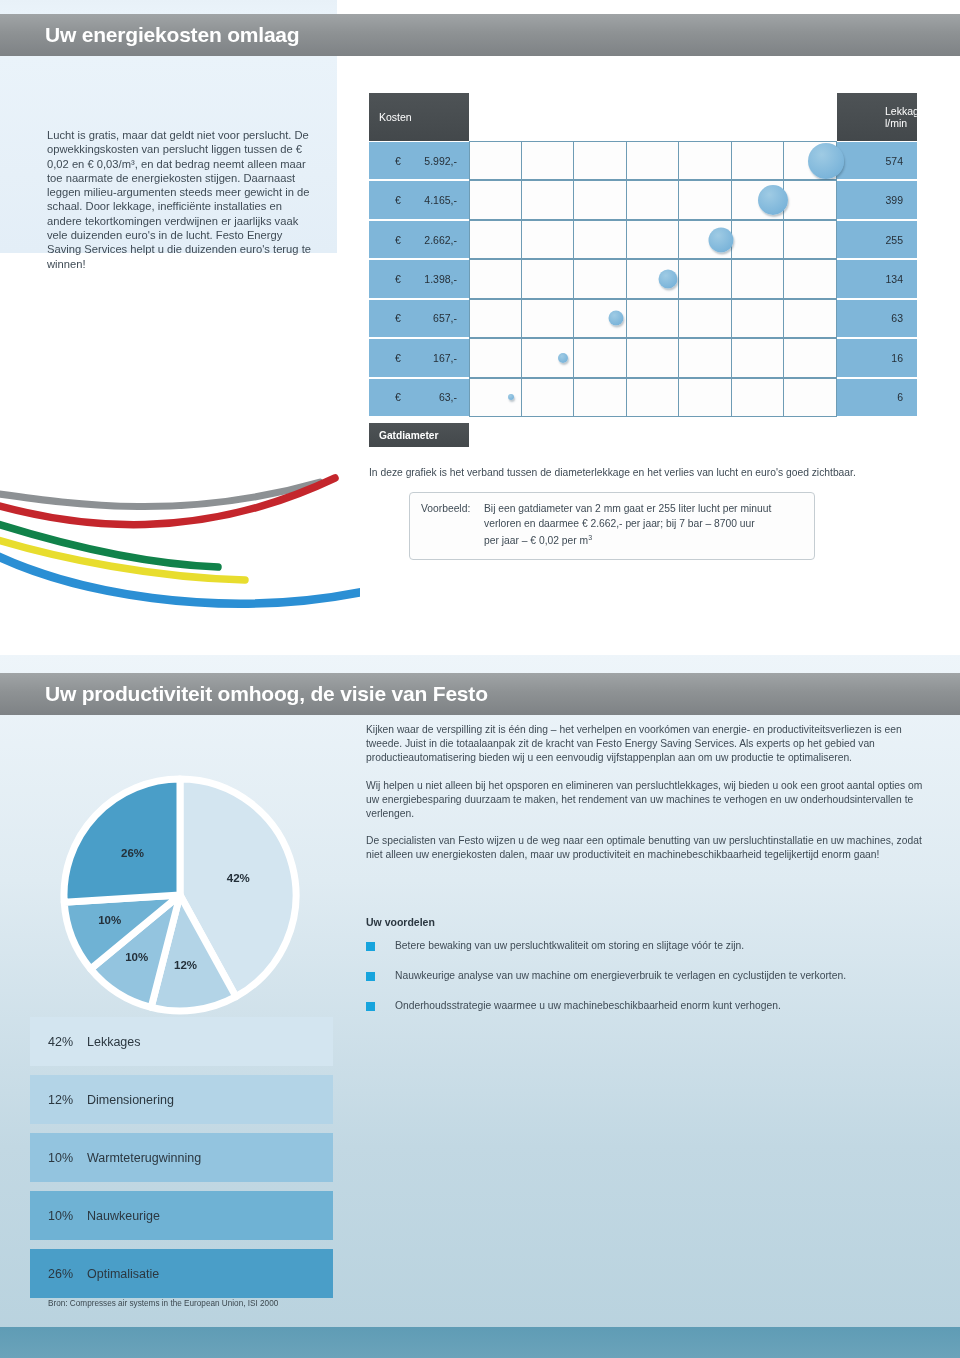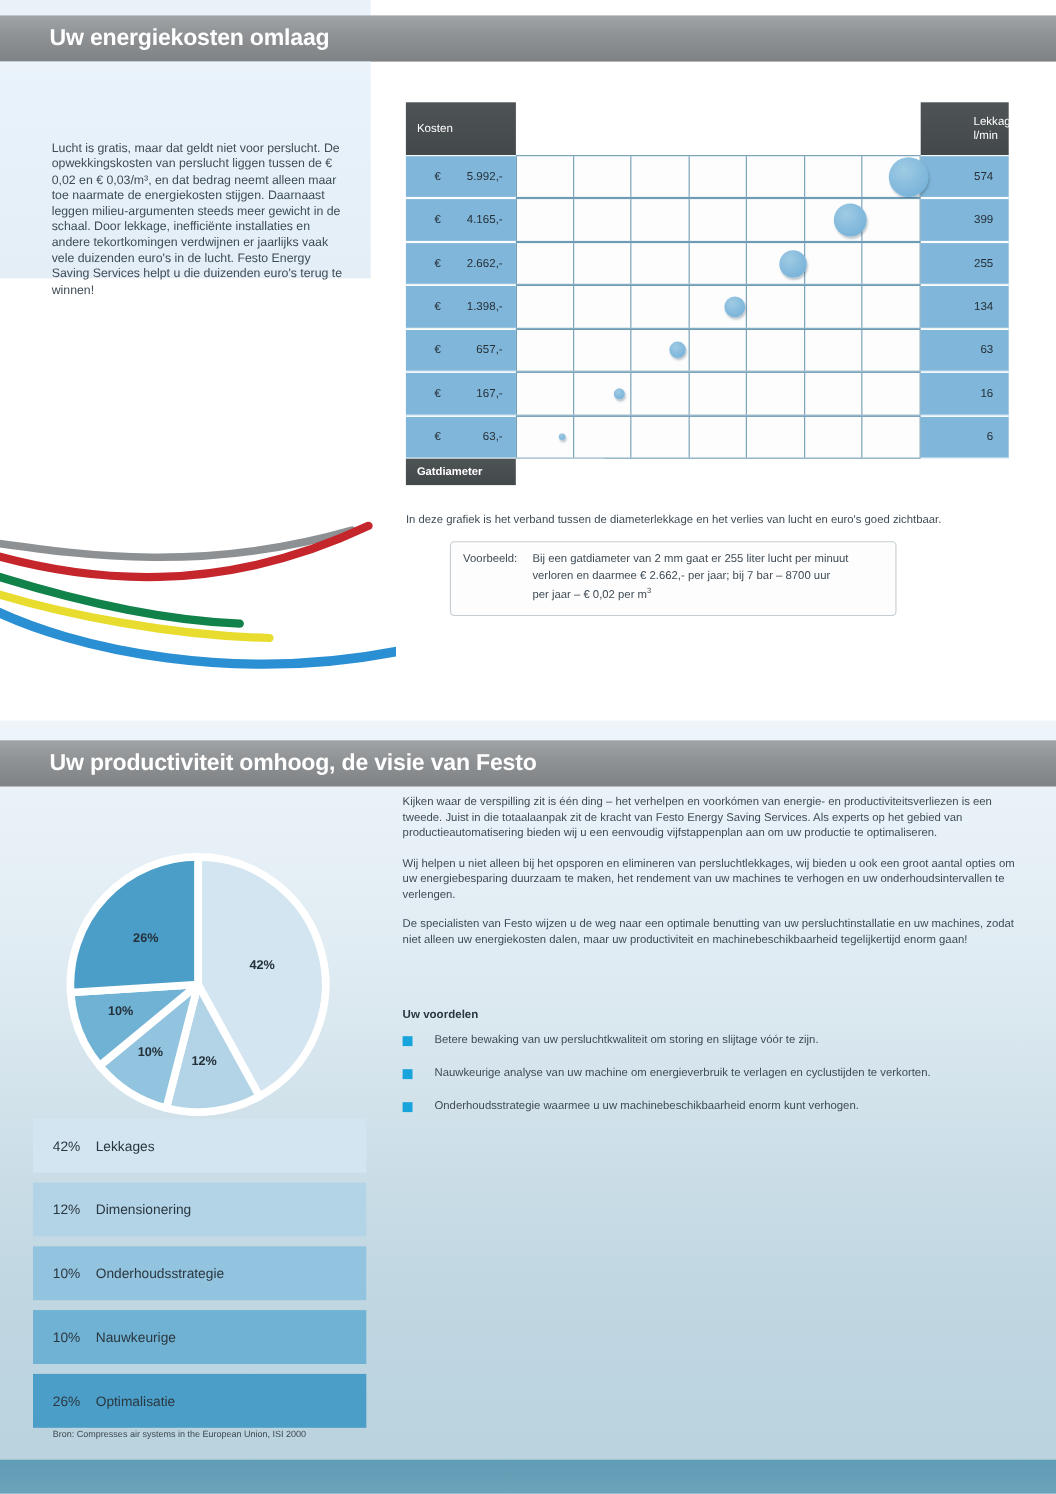--- a/index.html
+++ b/index.html
@@ -69,21 +69,21 @@
     width:80px; background:#7fb6d9; border-top:1px solid #ffffff; border-bottom:1px solid #ffffff;
     display:flex; align-items:center; justify-content:flex-end;
     font-size:10.5px; color:#263039; padding-right:14px;
   }
   .bubble {
     position:absolute; border-radius:50%;
     background:radial-gradient(circle at 38% 32%, #9fcbe4, #7cb5da 70%, #6ca8d0 100%);
     box-shadow:1px 2px 2px rgba(40,70,90,0.30);
     transform:translate(-50%,-50%);
   }
-  .axis-row { position:absolute; left:0; top:324px; width:548px; height:36px; display:flex; }
+  .axis-row { position:absolute; left:0; top:324px; width:548px; height:36px; display:flex;align-items:center; }
   .axis-label {
     width:100px; height:24px; display:flex; align-items:center;
     padding-left:10px; font-size:10.2px; font-weight:bold;
   }
   .axis-tick {
     width:52.57px; height:24px; display:flex; align-items:center; justify-content:center;
     font-size:9.6px; color:#e8eaeb; border-left:1px solid #7d8285;
   }
   .axis-pad { width:80px; height:24px; background:#ffffff; }
 
@@ -335,21 +335,21 @@
       <div class="lrow" style="background: rgb(211, 229, 240);">
         <span class="lpct">42%</span>
         <span class="lname">Lekkages</span>
       </div>
       <div class="lrow" style="background: rgb(179, 212, 231);">
         <span class="lpct">12%</span>
         <span class="lname">Dimensionering</span>
       </div>
       <div class="lrow" style="background: rgb(147, 196, 223);">
         <span class="lpct">10%</span>
-        <span class="lname">Onderhoudsstrategie</span>
+        <span class="lname">Warmteterugwinning</span>
       </div>
       <div class="lrow" style="background: rgb(111, 178, 212);">
         <span class="lpct">10%</span>
         <span class="lname">Nauwkeurige</span>
       </div>
       <div class="lrow" style="background: rgb(74, 158, 200);">
         <span class="lpct">26%</span>
         <span class="lname">Optimalisatie</span>
       </div>
     </div>

